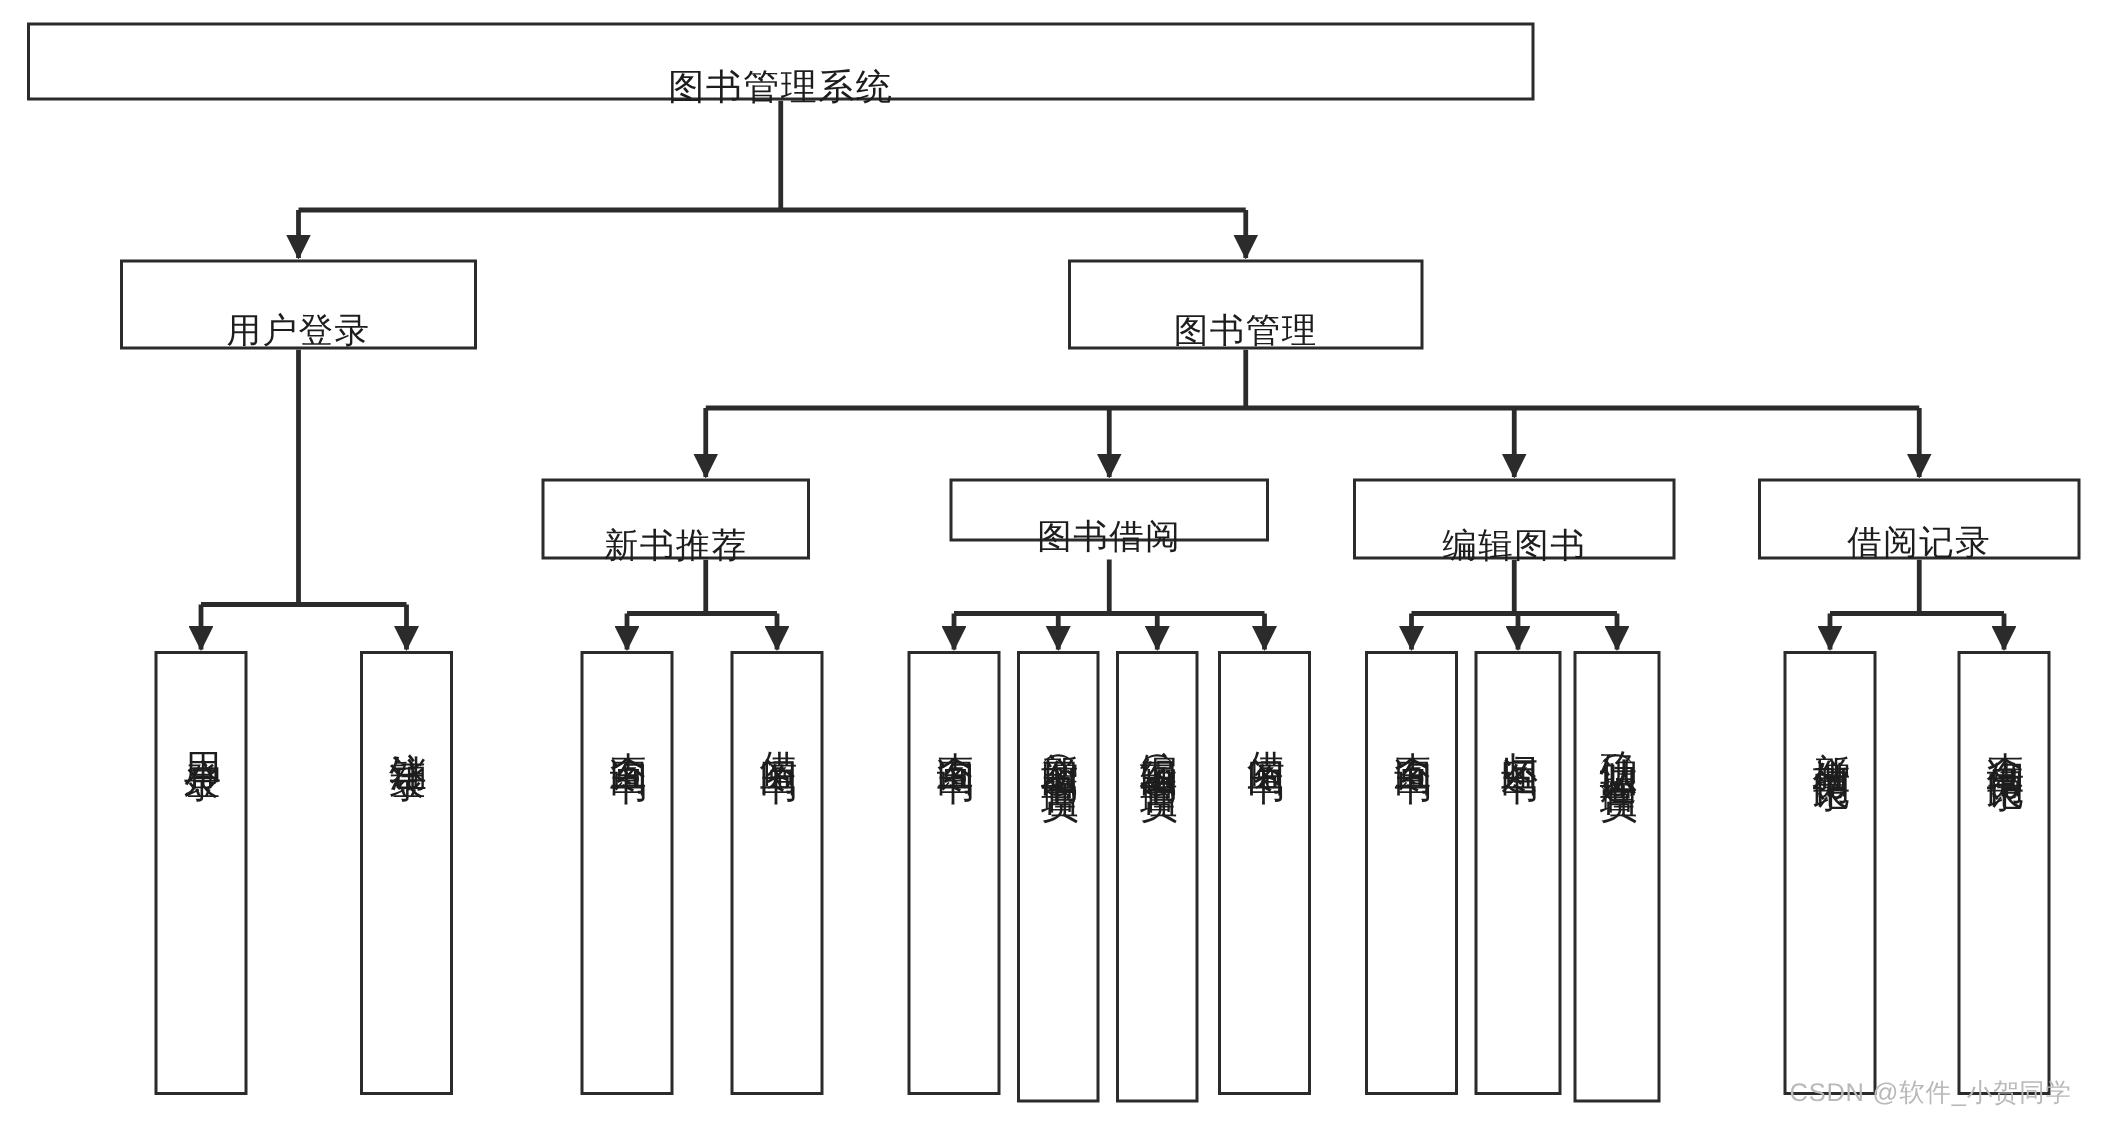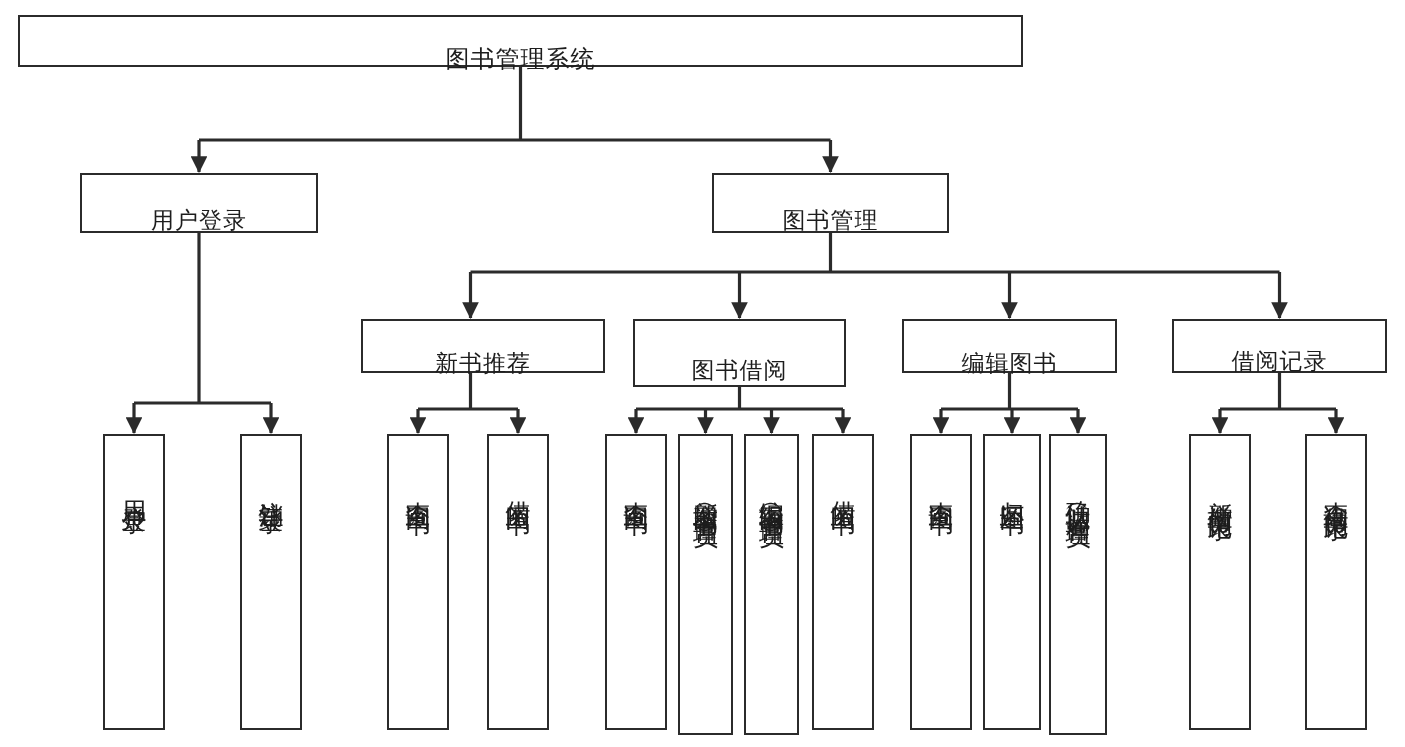--- a/index.html
+++ b/index.html
@@ -122,24 +122,24 @@
   <div id="node-layer">
       <div class="node horiz root" style="left: 18px; top: 15px; width: 1005px; height: 52px;">
         <span class="label">图书管理系统</span>
       </div>
       <div class="node horiz" style="left: 80px; top: 173px; width: 238px; height: 60px;">
         <span class="label">用户登录</span>
       </div>
       <div class="node horiz" style="left: 712px; top: 173px; width: 237px; height: 60px;">
         <span class="label">图书管理</span>
       </div>
-      <div class="node horiz" style="left: 361px; top: 319px; width: 244px; height: 54px;">
+      <div class="node horiz" style="left: 361px; top: 319px; width: 179px; height: 54px;">
         <span class="label">新书推荐</span>
       </div>
-      <div class="node horiz" style="left: 633px; top: 319px; width: 213px; height: 68px;">
+      <div class="node horiz" style="left: 633px; top: 319px; width: 213px; height: 42px;">
         <span class="label">图书借阅</span>
       </div>
       <div class="node horiz" style="left: 902px; top: 319px; width: 215px; height: 54px;">
         <span class="label">编辑图书</span>
       </div>
       <div class="node horiz" style="left: 1172px; top: 319px; width: 215px; height: 54px; font-family: Liberation Mono, monospace;">
         <span class="label">借阅记录</span>
       </div>
       <div class="node vert" style="left: 103px; top: 434px; width: 62px; height: 296px;">
         <span class="label">用户登录</span>
@@ -175,14 +175,15 @@
         <span class="label">确认归还（管理员）</span>
       </div>
       <div class="node vert" style="left: 1189px; top: 434px; width: 62px; height: 296px;">
         <span class="label">新增借阅记录</span>
       </div>
       <div class="node vert" style="left: 1305px; top: 434px; width: 62px; height: 296px;">
         <span class="label">查询借阅记录</span>
       </div>
     </div>
 
+  <div class="watermark" style="left: 1193px; top: 717px;">CSDN @软件_小贺同学</div>
 
 </div>
 
 </body></html>

